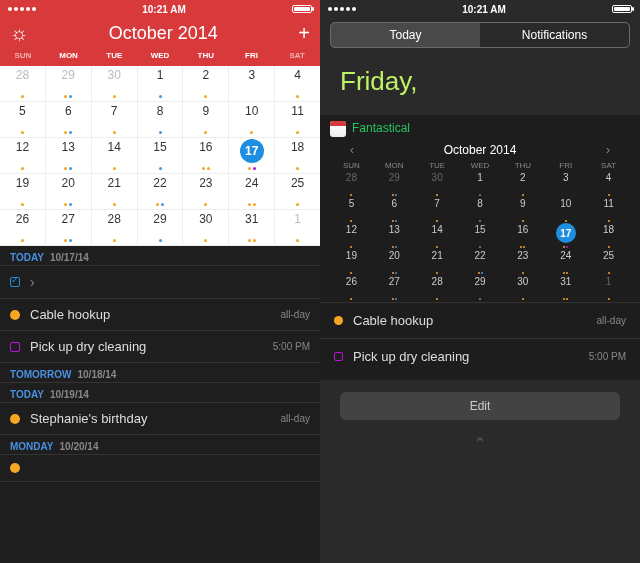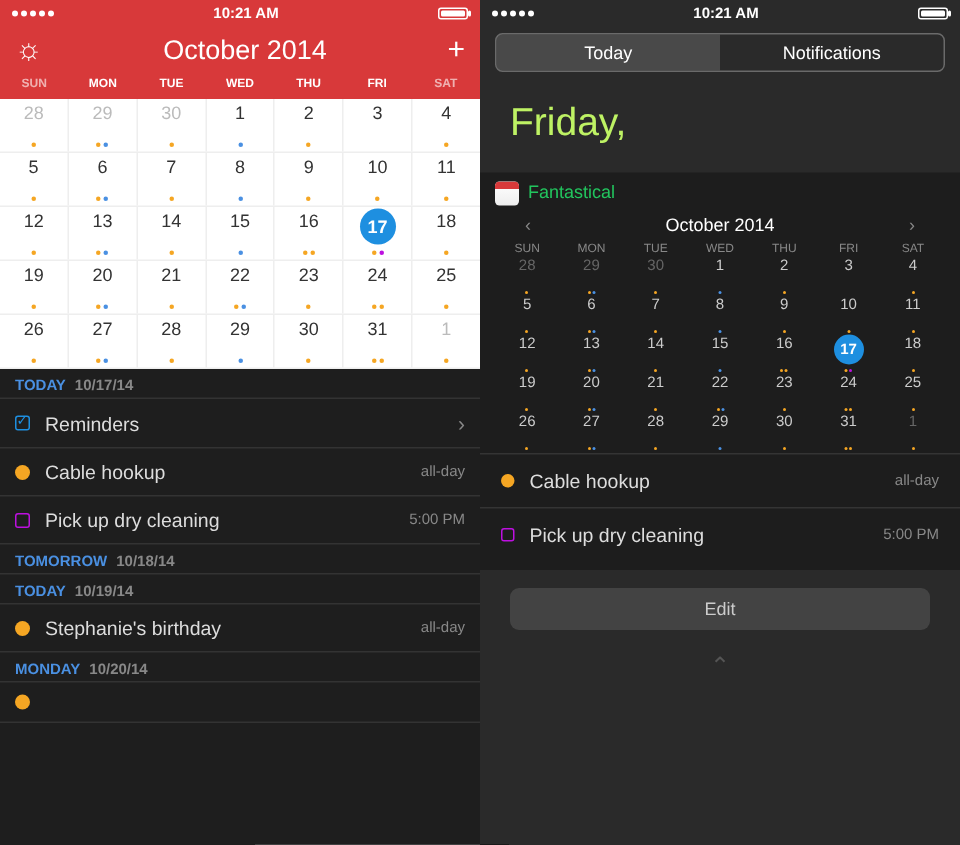--- a/index.html
+++ b/index.html
@@ -339,21 +339,20 @@
         </div>
       </div>
     </div>
   <div class="agenda" id="l-agenda">
       <div class="sec-h">
         <span class="lbl">TODAY</span>
         <span class="date">10/17/14</span>
       </div>
       <div class="item">
         <span class="ico cb"></span>
-        <span class="txt">Reminders</span>
         <span class="chev">›</span>
       </div>
       <div class="item">
         <span class="ico do" style="background: rgb(245, 166, 35);"></span>
         <span class="txt">Cable hookup</span>
         <span class="meta">all-day</span>
       </div>
       <div class="item">
         <span class="ico sq"></span>
         <span class="txt">Pick up dry cleaning</span>

